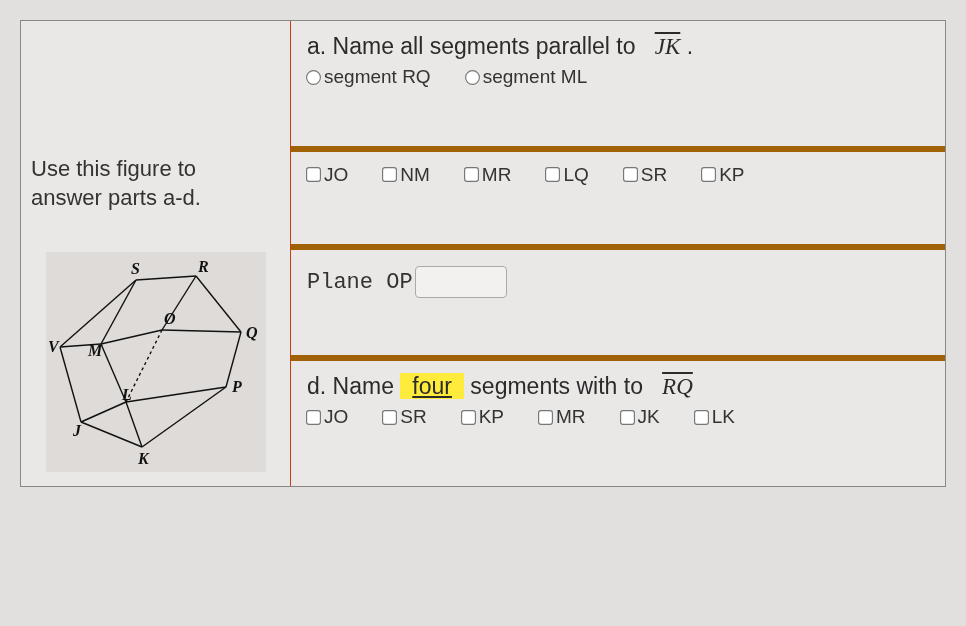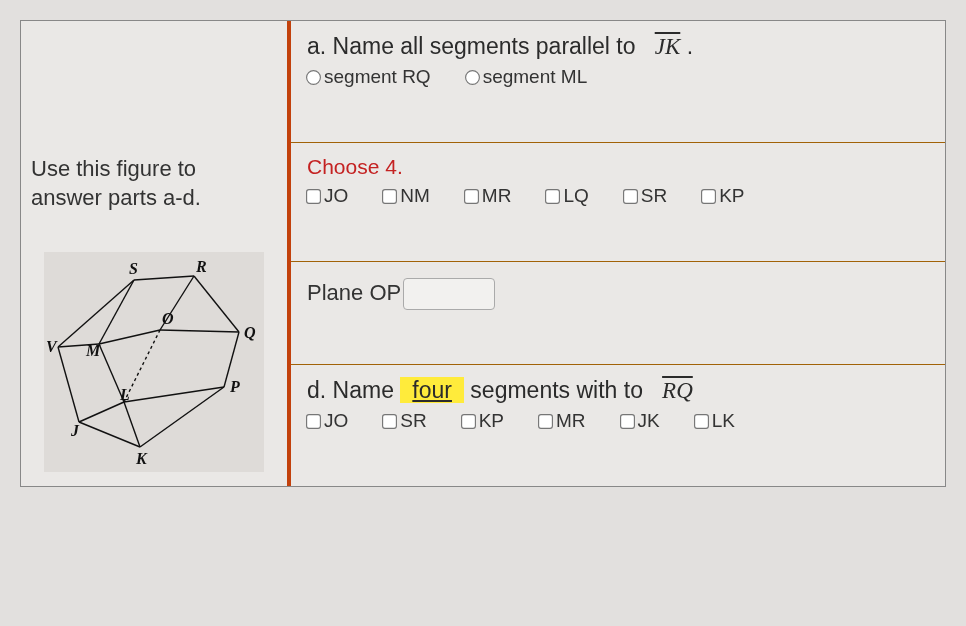--- a/index.html
+++ b/index.html
@@ -12,42 +12,42 @@
       box-sizing: border-box;
     }
     .worksheet {
       border: 1px solid #888;
       display: grid;
       grid-template-columns: 270px 1fr;
       background: #eae8e6;
     }
     .left-cell {
       grid-row: 1 / span 4;
-      border-right: 4px solid #c2410c;
+      border-right: 1px solid #c2410c;
       padding: 14px 10px;
       display: flex;
       flex-direction: column;
     }
     .left-instr {
       font-size: 22px;
       line-height: 1.3;
       color: #333;
       margin-top: 120px;
       margin-bottom: 10px;
     }
     .figure-box {
       margin-top: 30px;
       width: 220px;
       height: 220px;
       position: relative;
       align-self: center;
       background: #dedbd8;
     }
     .right-cell {
-      border-bottom: 1px solid #a16207;
+      border-bottom: 6px solid #a16207;
       padding: 12px 16px;
     }
     .right-cell:last-of-type {
       border-bottom: none;
     }
     .prompt {
       font-size: 23px;
       color: #2b2b2b;
       margin-bottom: 6px;
     }
@@ -75,20 +75,21 @@
     }
     .remember {
       font-size: 19px;
       color: #c42222;
       line-height: 1.3;
     }
     .plane-row {
       font-size: 22px;
       color: #333;
       margin-top: 4px;
+      font-family: Liberation Mono, monospace;
     }
     .blank-box {
       display: inline-block;
       border: 1px solid #aaa;
       border-radius: 4px;
       width: 90px;
       height: 30px;
       vertical-align: middle;
       background: #f2f1ef;
       margin-left: 2px;
@@ -166,21 +167,20 @@
         <span>segment RQ</span>
       </label>
       <label class="choice-item">
         <input type="radio" name="pa" class="radio-input" style="">
         <span>segment ML</span>
       </label>
     </div>
   </div>
 
   <div class="right-cell">
-    <div class="sub-instr">Choose 4.</div>
     <div class="choices-row">
       <label class="choice-item">
           <input type="checkbox" class="checkbox-input" style="">
           <span>JO</span>
         </label>
       <label class="choice-item">
           <input type="checkbox" class="checkbox-input" style="">
           <span>NM</span>
         </label>
       <label class="choice-item">

